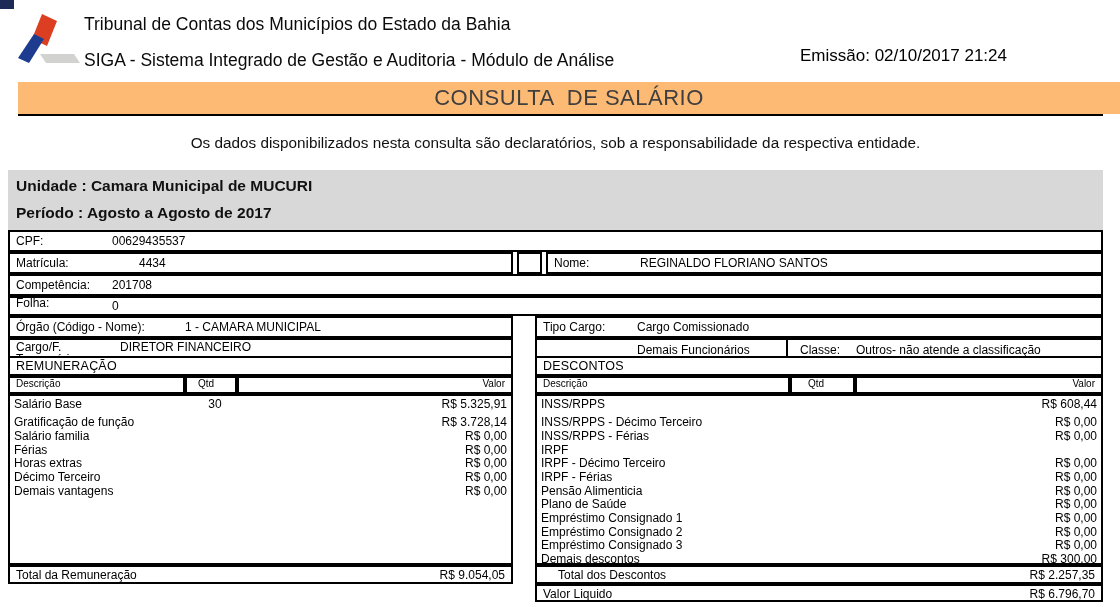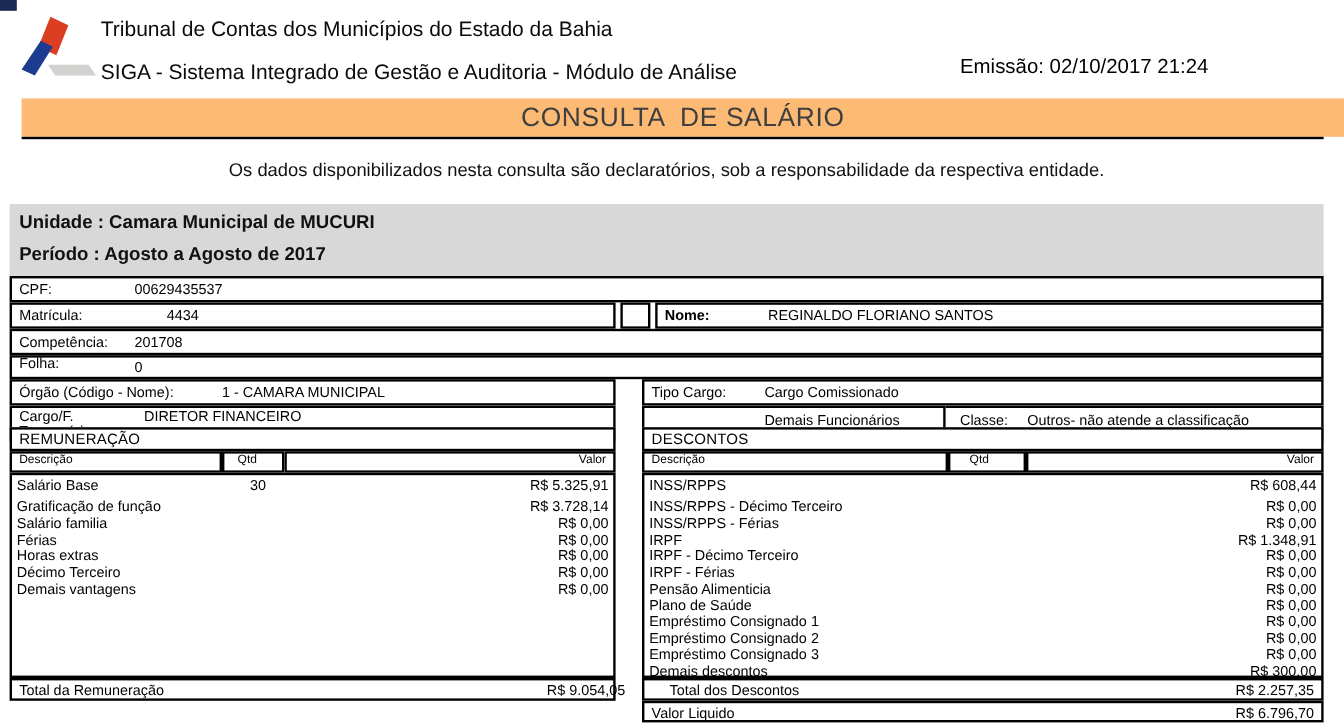--- a/index.html
+++ b/index.html
@@ -60,21 +60,21 @@
 
   <div class="box" style="left:8px;top:230px;width:1095px;height:22px;"></div>
   <div class="lbl" style="left:16px;top:234px;">CPF:</div>
   <div class="lbl val" style="left:112px;top:234px;">00629435537</div>
 
   <div class="box" style="left:8px;top:252px;width:505px;height:22px;"></div>
   <div class="lbl" style="left:16px;top:256px;">Matrícula:</div>
   <div class="lbl val" style="left:112px;top:256px;margin-left:27px;">4434</div>
   <div class="box" style="left:517px;top:252px;width:25px;height:22px;"></div>
   <div class="box" style="left:546px;top:252px;width:557px;height:22px;"></div>
-  <div class="lbl" style="left:554px;top:256px;font-weight:bold;">Nome:</div>
+  <div class="lbl" style="left:554px;top:256px;">Nome:</div>
   <div class="lbl val" style="left:640px;top:256px;">REGINALDO FLORIANO SANTOS</div>
 
   <div class="box" style="left:8px;top:274px;width:1095px;height:22px;"></div>
   <div class="lbl" style="left:16px;top:278px;">Competência:</div>
   <div class="lbl val" style="left:112px;top:278px;">201708</div>
 
   <div class="box" style="left:8px;top:296px;width:1095px;height:20px;"></div>
   <div class="lbl" style="left:16px;top:296px;">Folha:</div>
   <div class="lbl val" style="left:112px;top:299px;">0</div>
 
@@ -167,21 +167,20 @@
       <span class="valr">R$ 0,00</span>
     </div>
     <div class="trow right">
       <span>INSS/RPPS - Férias</span>
       <span class="qtd"></span>
       <span class="valr">R$ 0,00</span>
     </div>
     <div class="trow right">
       <span>IRPF</span>
       <span class="qtd"></span>
-      <span class="valr">R$ 1.348,91</span>
     </div>
     <div class="trow right">
       <span>IRPF - Décimo Terceiro</span>
       <span class="qtd"></span>
       <span class="valr">R$ 0,00</span>
     </div>
     <div class="trow right">
       <span>IRPF - Férias</span>
       <span class="qtd"></span>
       <span class="valr">R$ 0,00</span>
@@ -213,21 +212,21 @@
     </div>
     <div class="trow right">
       <span>Demais descontos</span>
       <span class="qtd"></span>
       <span class="valr">R$ 300,00</span>
     </div>
   </div>
 
   <div class="box" style="left:8px;top:565px;width:505px;height:19px;"></div>
   <div class="total-lbl" style="left:16px;top:568px;">Total da Remuneração</div>
-  <div class="total-val" style="left:253px;top:568px;width:268px;">R$ 9.054,05</div>
+  <div class="total-val" style="left:237px;top:568px;width:268px;">R$ 9.054,05</div>
 
   <div class="box" style="left:535px;top:565px;width:568px;height:19px;"></div>
   <div class="total-lbl" style="left:543px;top:568px;margin-left:15px;">Total dos Descontos</div>
   <div class="total-val" style="left:855px;top:568px;width:240px;">R$ 2.257,35</div>
 
   <div class="box" style="left:535px;top:584px;width:568px;height:18px;"></div>
   <div class="total-lbl" style="left:543px;top:587px;">Valor Liquido</div>
   <div class="total-val" style="left:855px;top:587px;width:240px;">R$ 6.796,70</div>
 
 </div>

